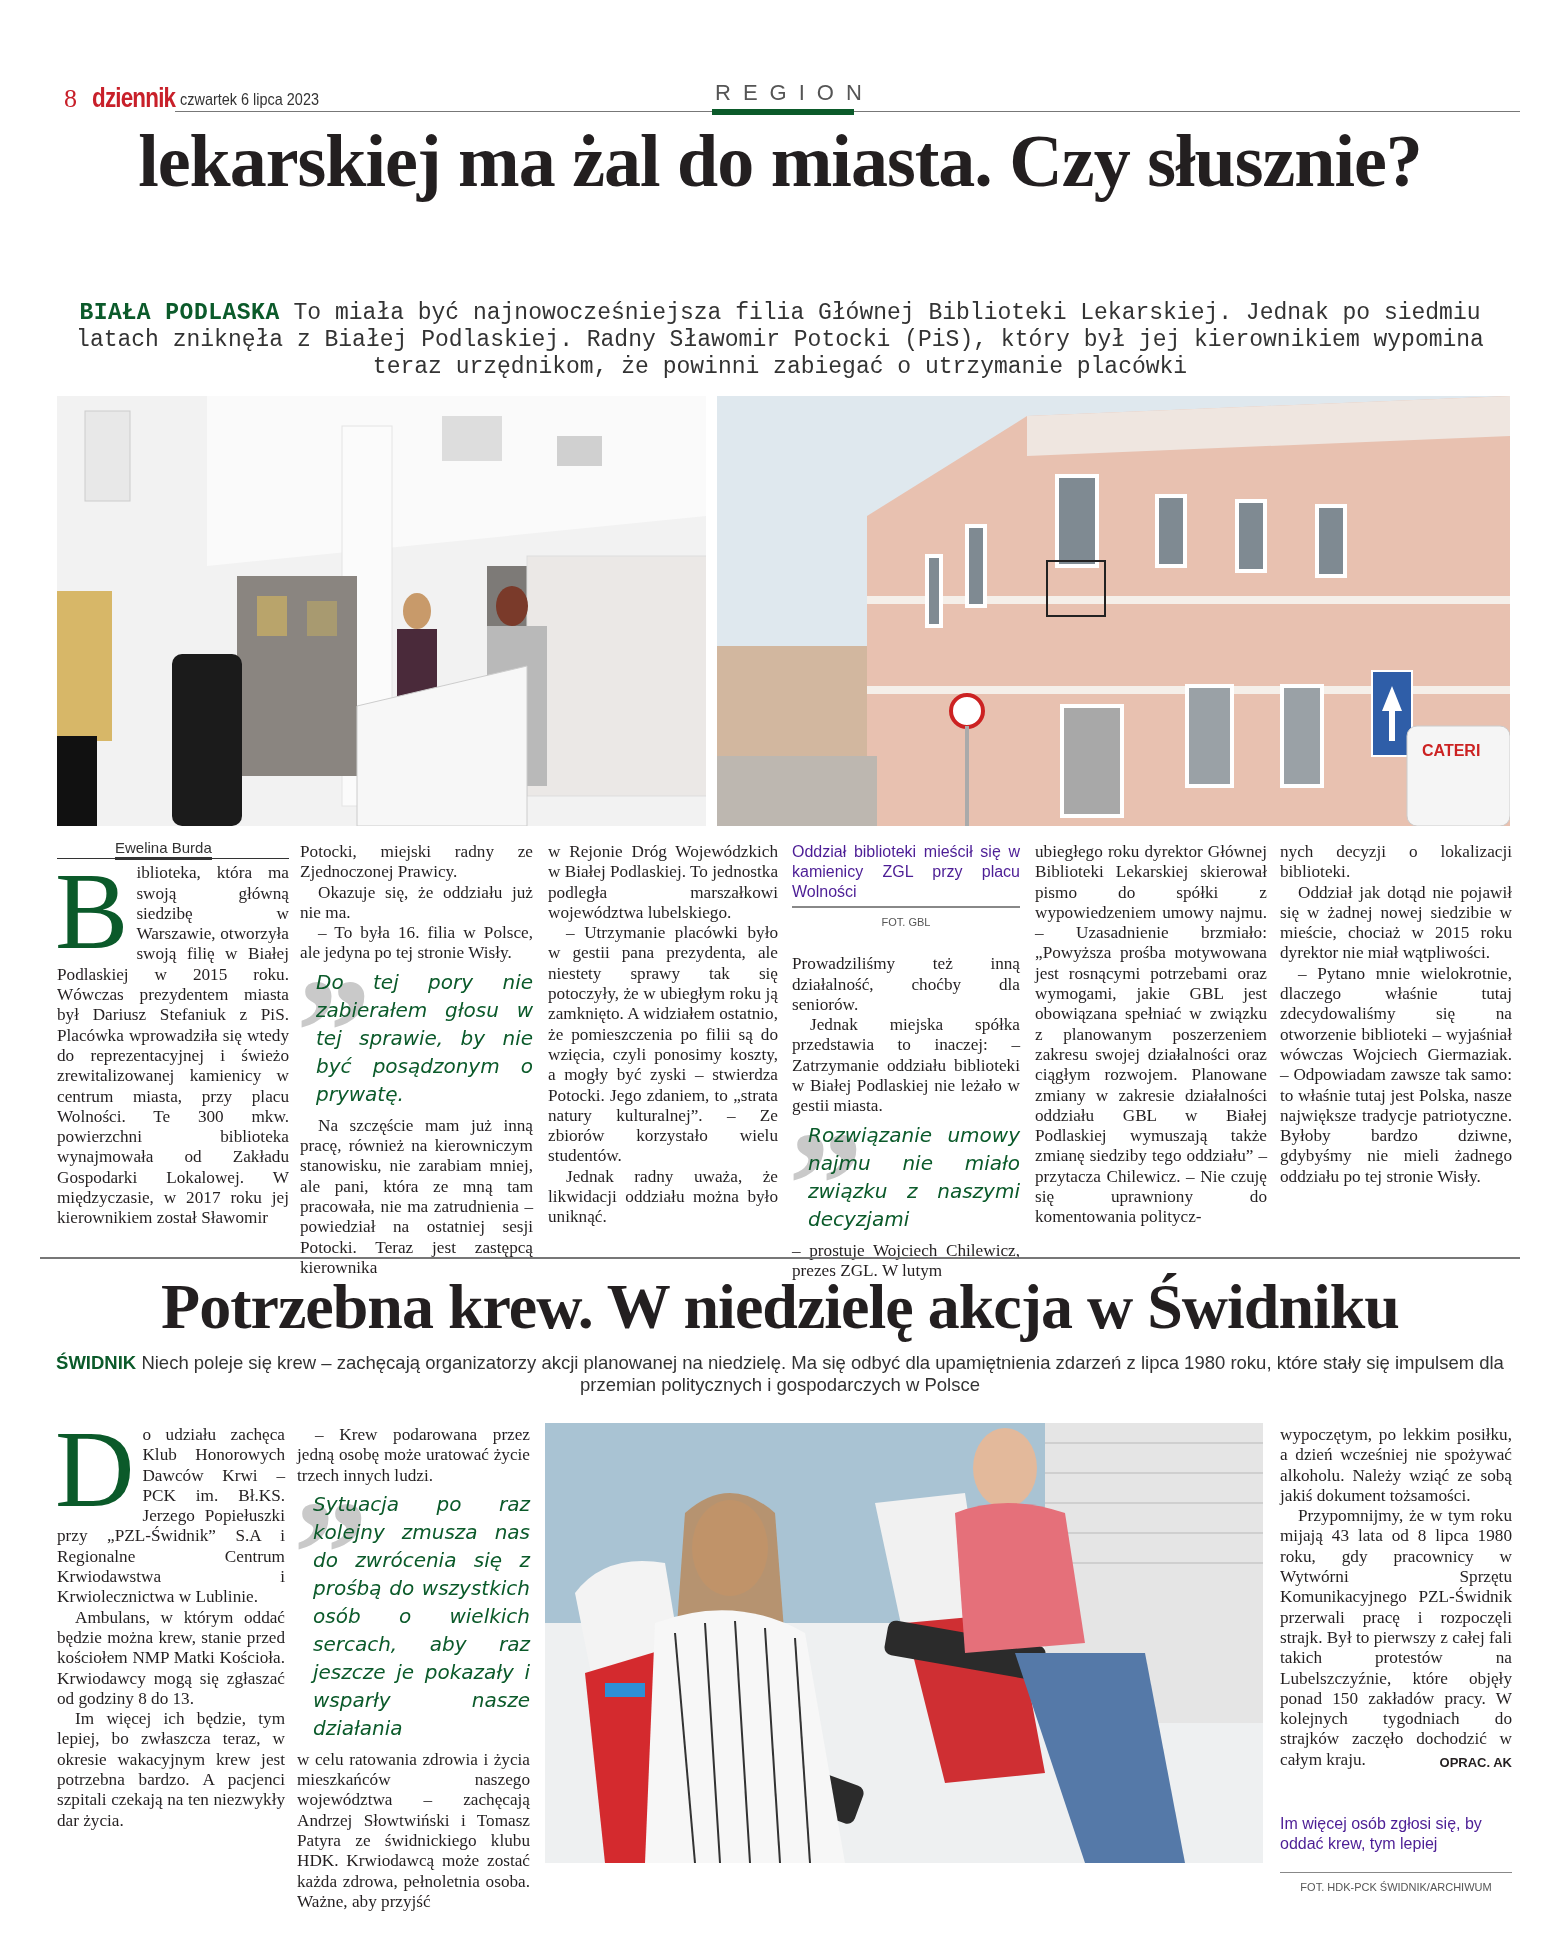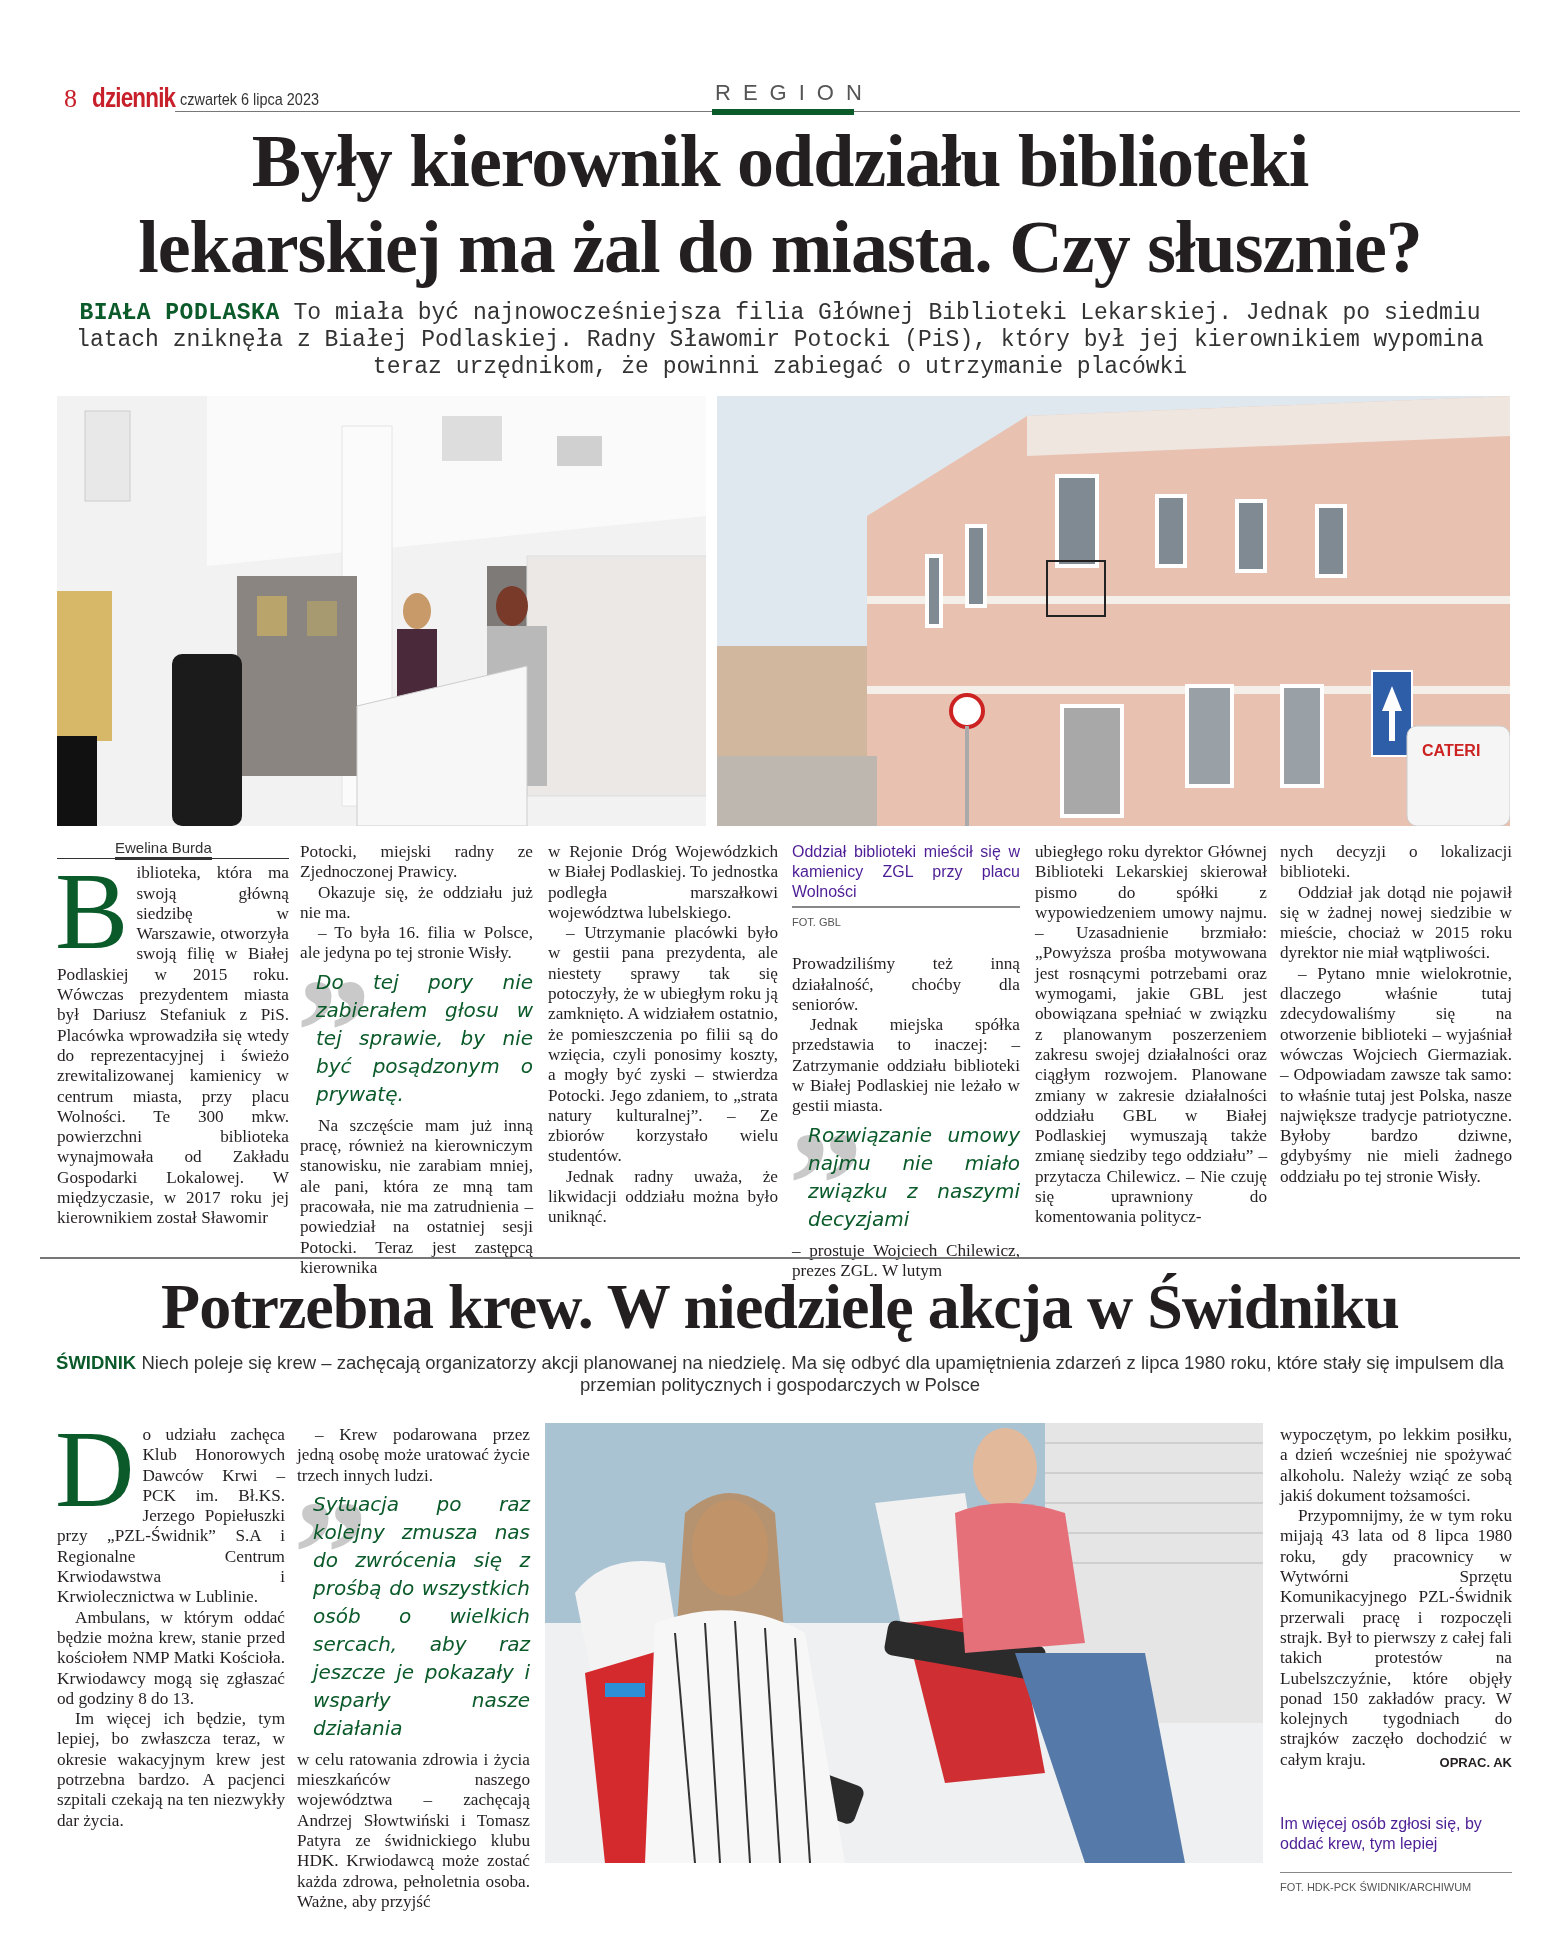--- a/index.html
+++ b/index.html
@@ -26,40 +26,39 @@
 .txt{font-size:17.2px;line-height:20.3px;text-align:justify;hyphens:manual;font-family:"Liberation Serif","DejaVu Serif",serif;color:#231f20}
 .txt p{text-indent:18px}
 .txt p.noind{text-indent:0}
 .quote{position:relative;font-family:"DejaVu Sans","Liberation Sans",sans-serif;font-style:italic;color:#0b5a2a;font-size:20px;line-height:28px;padding-left:16px;margin:4px 0 8px}
 .quote .qmark{position:absolute;left:-4px;top:-12px;font-size:150px;line-height:150px;color:#c9c9c9;font-family:"Liberation Serif",serif;font-style:normal;font-weight:bold;z-index:0}
 .quote span.qt{position:relative;z-index:1}
 .dropcap{float:left;font-size:110px;line-height:88px;color:#0b5a2a;margin:4px 8px 0 -2px;font-family:"Liberation Serif",serif}
 .byline{font-family:"Liberation Sans",sans-serif;font-size:15px;color:#333;border-bottom:1px solid #333;padding-left:58px;margin-bottom:4px}
 .byline span{border-bottom:3px solid #333;padding-bottom:1px}
 .caption{font-family:"Liberation Sans",sans-serif;font-size:16px;line-height:20px;color:#4c1d95}
-.credit{font-family:"Liberation Sans",sans-serif;font-size:11px;color:#555;text-align:left;border-top:2px solid #888;padding-top:4px}
+.credit{font-family:"Liberation Sans",sans-serif;font-size:11px;color:#555;text-align:center;border-top:2px solid #888;padding-top:4px}
 .sig{font-family:Liberation Sans, sans-serif;font-weight:bold;font-size:13px;float:right;margin-top:3px}
 .midrule{left:40px;top:1257px;width:1480px;height:2px;background:#777}
 .h2{left:40px;top:1270px;width:1480px;text-align:center;font-size:64px;line-height:74px;font-weight:bold;font-family:"Liberation Serif",serif;letter-spacing:-1px}
 .lead2{left:50px;top:1352px;width:1460px;text-align:center;font-family:"Liberation Sans",sans-serif;font-size:18.5px;line-height:22px;color:#333}
 .lead2 b{color:#0b5a2a}
 .p3{left:545px;top:1423px;width:718px;height:440px;background:linear-gradient(160deg,#8fb3c9 0%,#d4dde3 25%,#f5f0ef 45%,#d8383d 60%,#f2f2f2 75%,#5a7aa5 100%)}
 </style>
 </head>
 <body>
 
 <div class="abs pagenum">8</div>
 <div class="abs logo" style="left:92px">dziennik</div>
 <div class="abs date">czwartek 6 lipca 2023</div>
 <div class="abs headrule"></div>
 <div class="abs section">REGION</div>
 <div class="abs sectionbar"></div>
 
 <div class="abs h1">
-  <div>Były kierownik oddziału biblioteki</div>
   <div>lekarskiej ma żal do miasta. Czy słusznie?</div>
 </div>
 <div class="abs lead">
   <b>BIAŁA PODLASKA</b>
   <span>To miała być najnowocześniejsza filia Głównej Biblioteki Lekarskiej. Jednak po siedmiu latach zniknęła z Białej Podlaskiej. Radny Sławomir Potocki (PiS), który był jej kierownikiem wypomina teraz urzędnikom, że powinni zabiegać o utrzymanie placówki</span>
 </div>
 
 <div class="abs photo p1" title="Wnętrze biblioteki – lada recepcyjna, dwie kobiety">
   <svg width="649" height="430" viewBox="0 0 649 430">
     <rect x="0" y="0" width="649" height="430" fill="#f2f2f2"></rect>

